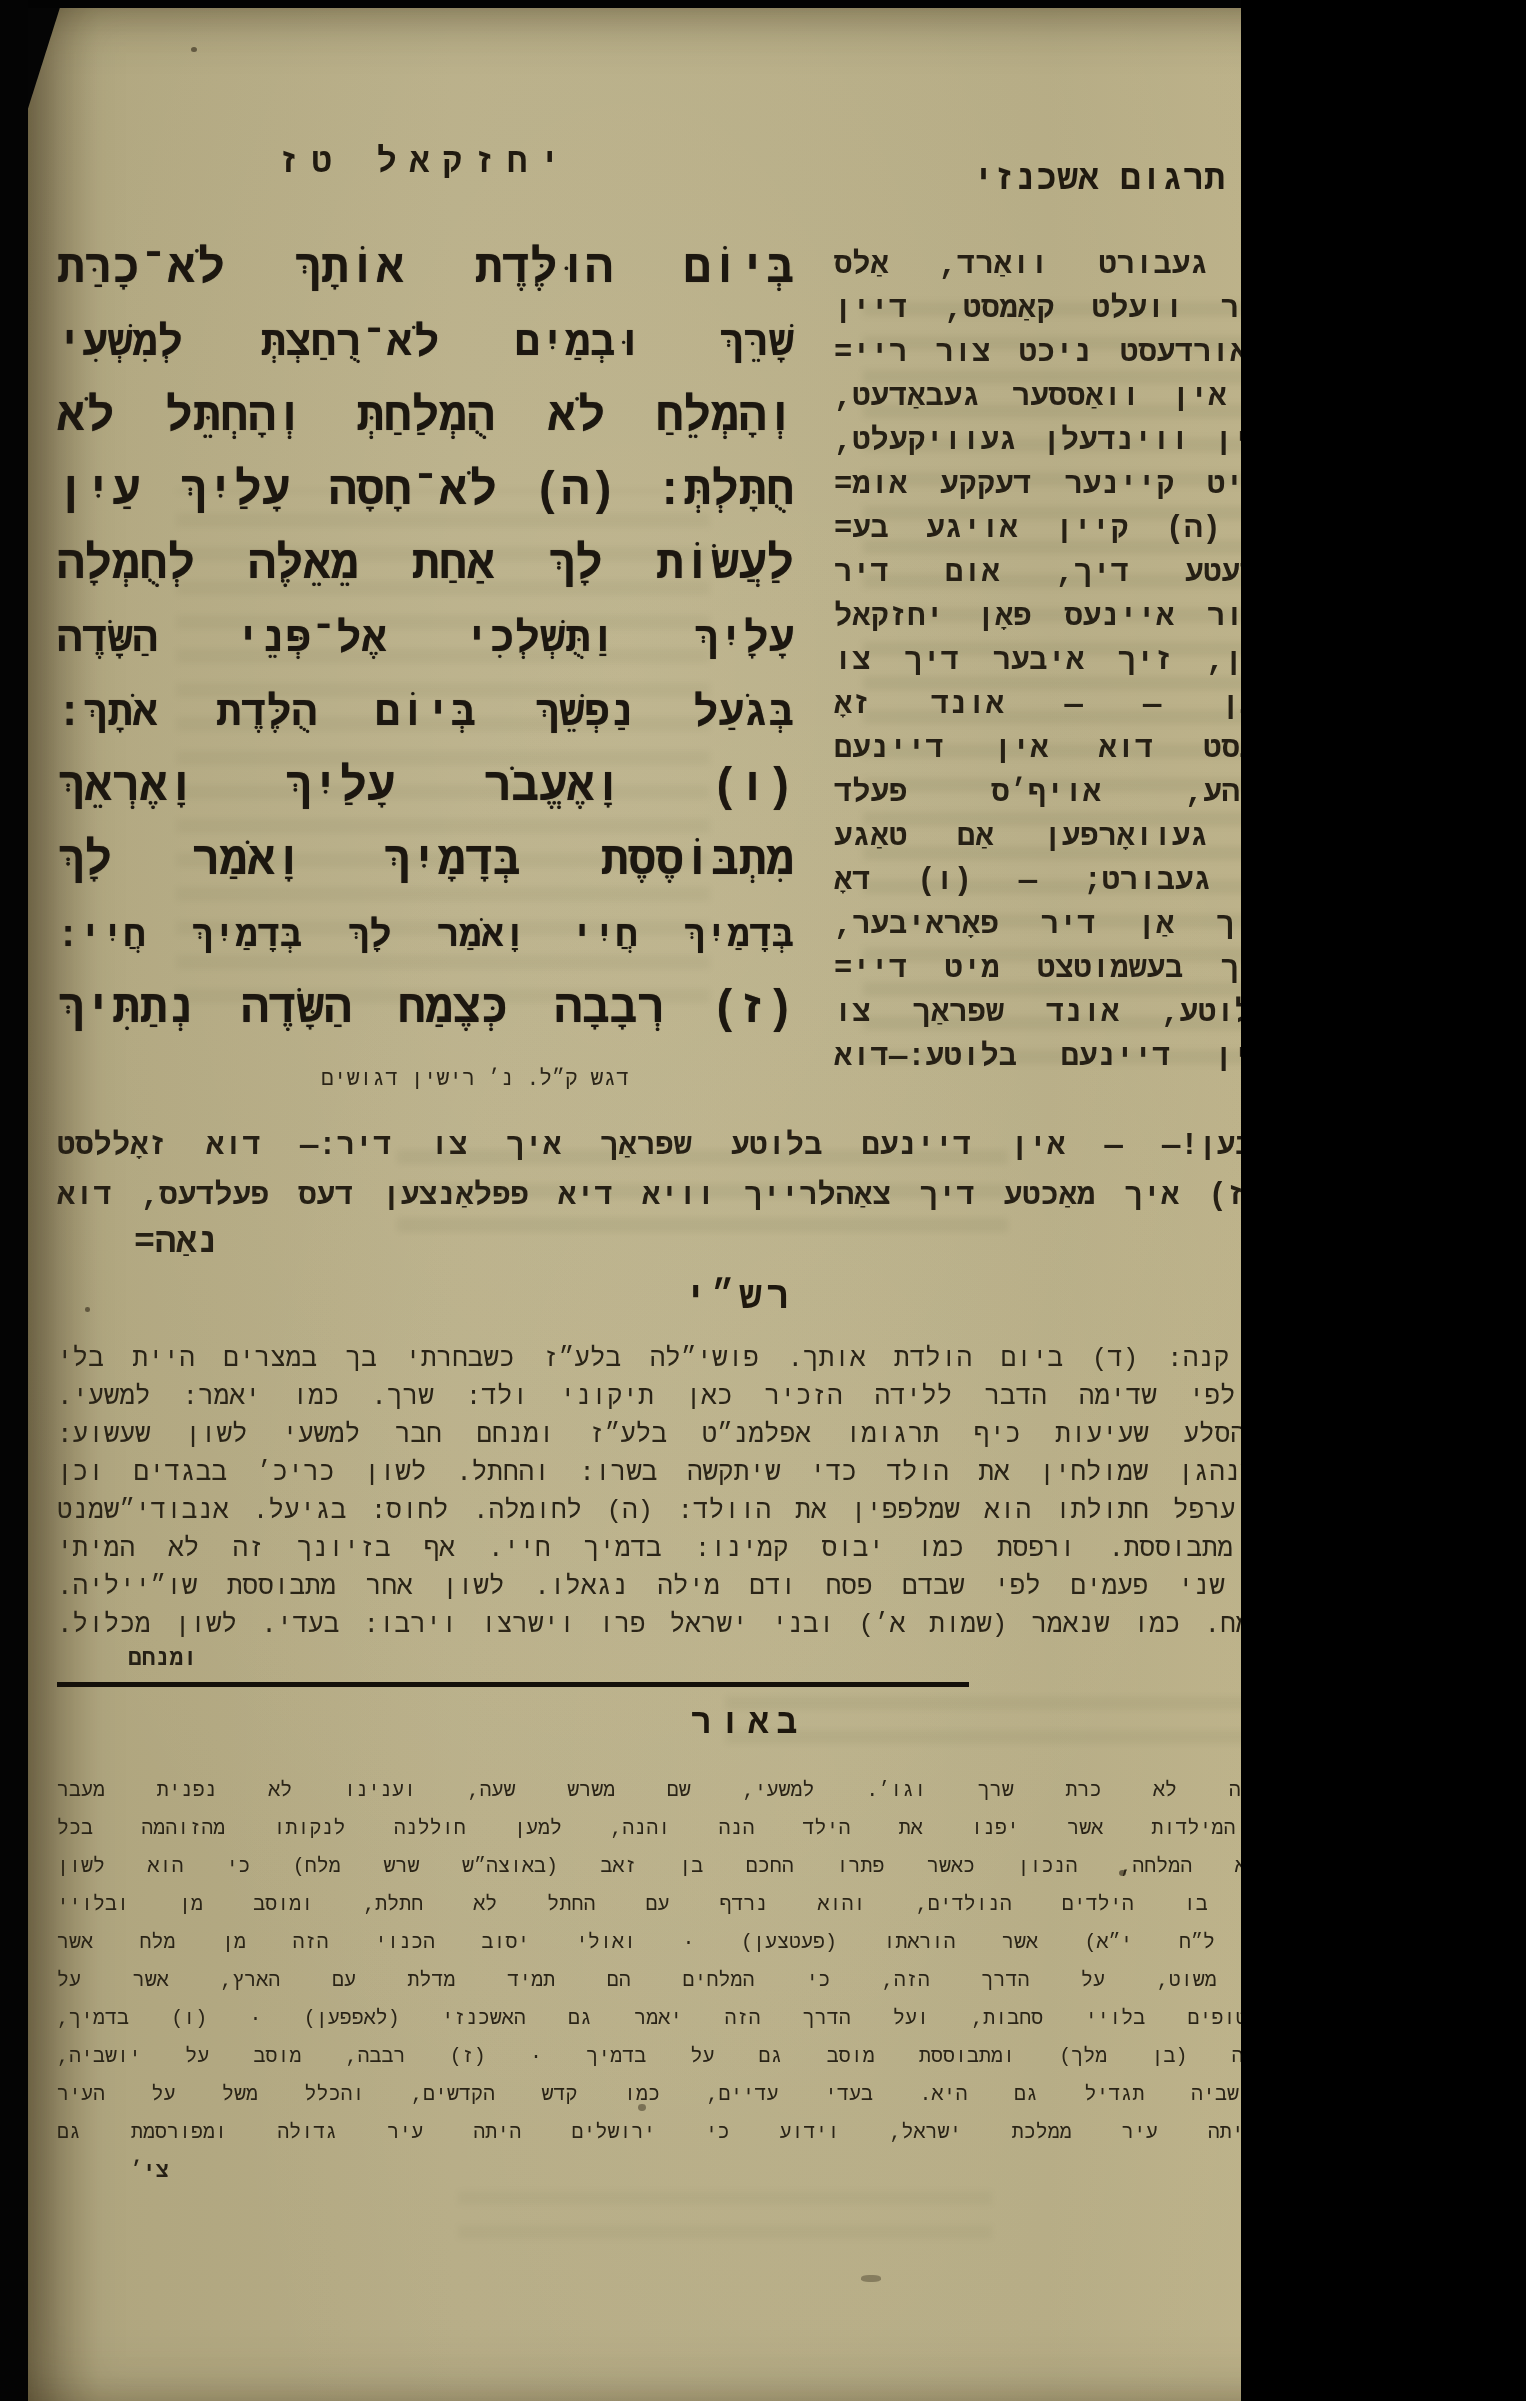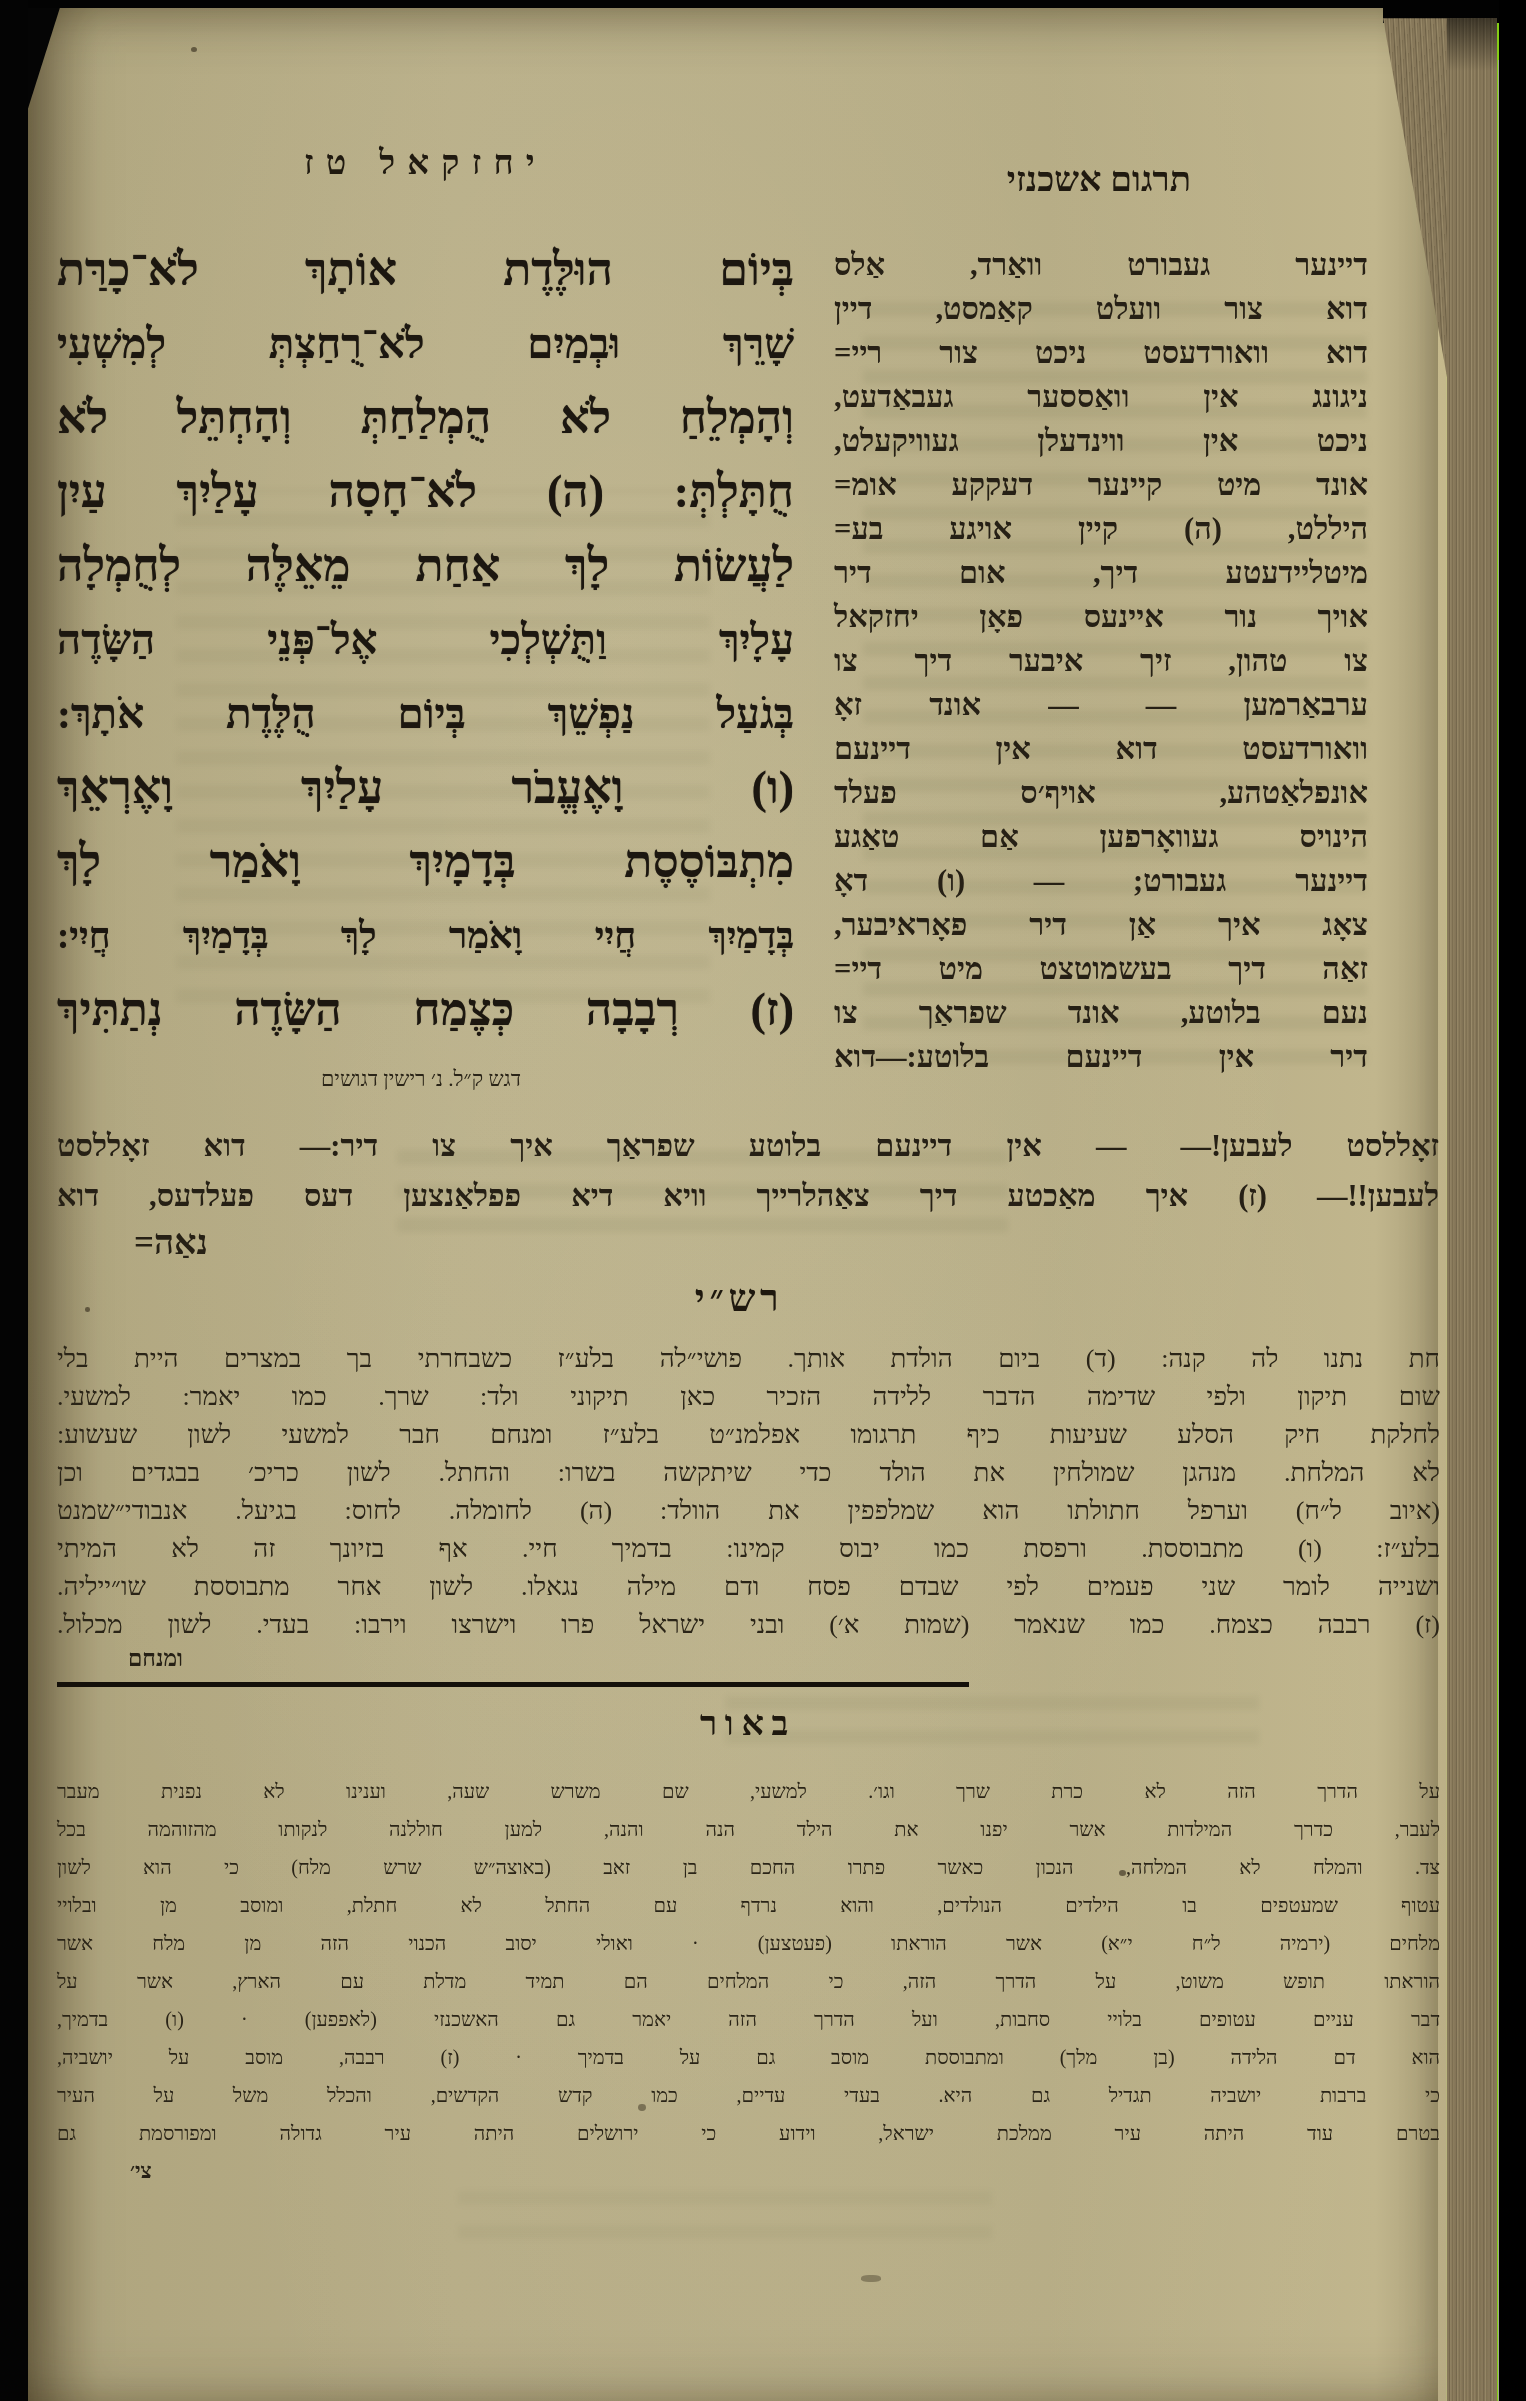--- a/index.html
+++ b/index.html
@@ -1,17 +1,17 @@
 <!DOCTYPE html>
 <html lang="he" style="font-size:12.2px"><head>
 <meta charset="utf-8">
 <style>
   html,body{margin:0;padding:0;background:#000;}
-  #scene{position:relative;width:1499px;height:2401px;background:#84cc16;overflow:hidden;
-         font-family:Liberation Serif, serif;}
+  #scene{position:relative;width:1241px;height:2401px;background:#84cc16;overflow:hidden;
+         font-family:Liberation Mono, monospace;}
   
   #paper{position:absolute;left:28px;top:7.6px;width:1418px;height:2394px;
     background:
       radial-gradient(ellipse at 42% 28%, rgba(255,248,214,.12), transparent 62%),
       radial-gradient(ellipse at 55% 75%, rgba(255,248,214,.08), transparent 55%),
       linear-gradient(90deg,#9a8f6b 0%,#b0a67f 5%,#b6ac86 30%,#b4aa83 72%,#c1b68d 95%,#a79c76 100%);
     box-shadow: inset 53px 0 69px -38px rgba(35,25,8,.5),
                 inset -23px 0 38px -19px rgba(70,55,25,.35),
                 inset 0 38px 53px -30.5px rgba(60,50,22,.38),
                 inset 0 -46px 69px -46px rgba(60,50,22,.3);}

